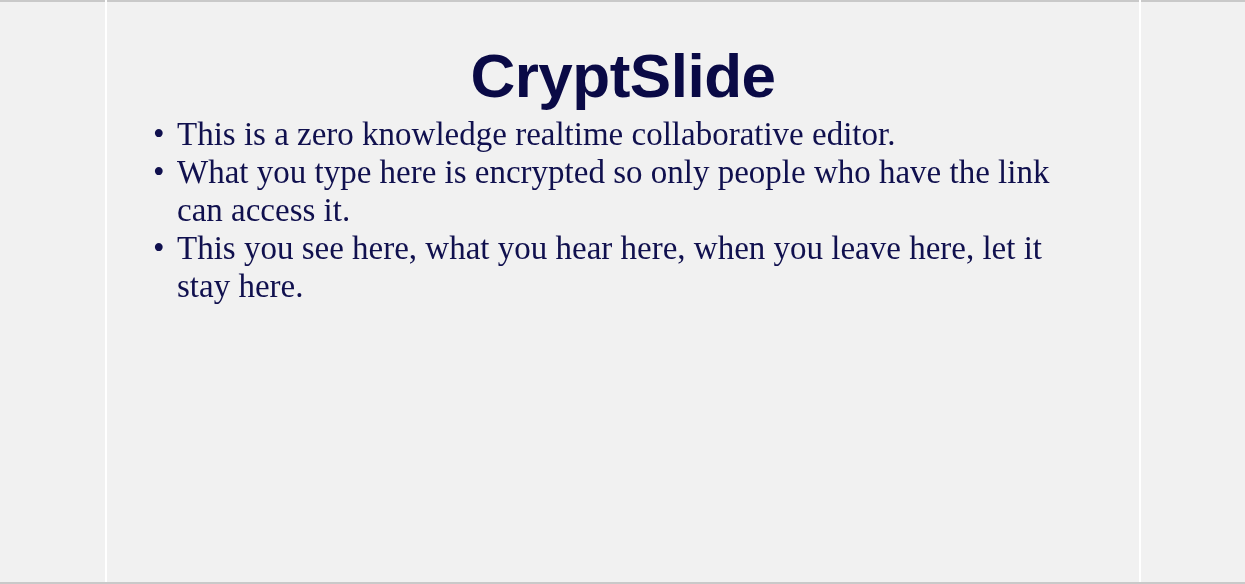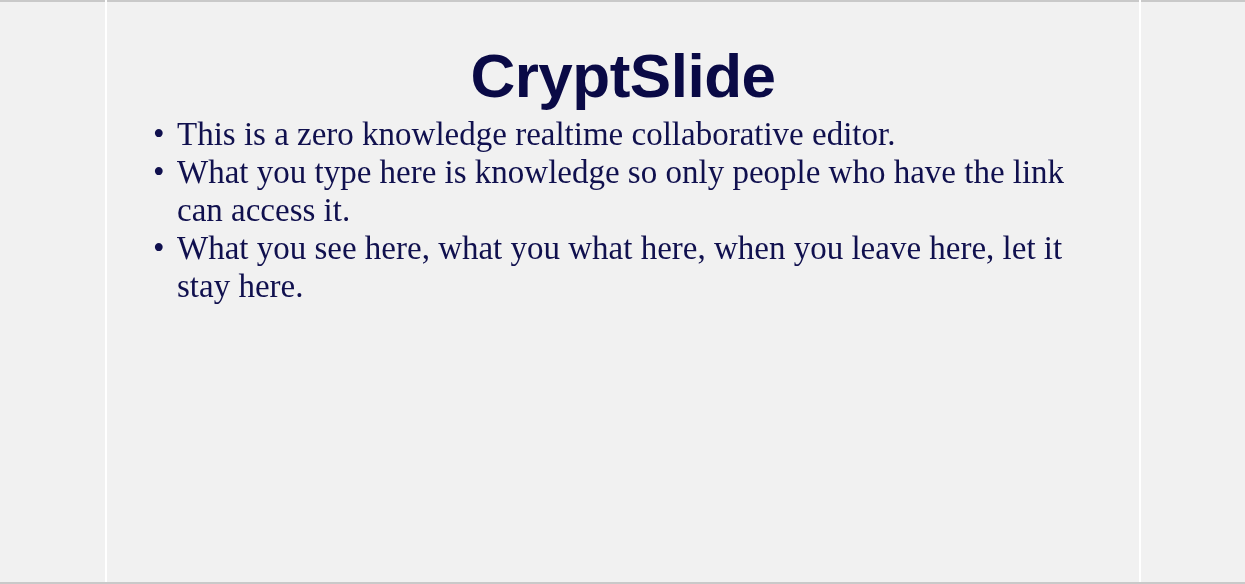--- a/index.html
+++ b/index.html
@@ -134,22 +134,22 @@
   <div class="divider divider-left"></div>
   <div class="divider divider-right"></div>
 
   <div class="slide-canvas">
 
     <h1 class="slide-title">CryptSlide</h1>
 
     <div class="slide-body">
       <ul class="bullet-list">
         <li>This is a zero knowledge realtime collaborative editor.</li>
-        <li>What you type here is knowledge so only people who have the link can access it.</li>
-        <li>What you see here, what you what here, when you leave here, let it stay here.</li>
+        <li>What you type here is encrypted so only people who have the link can access it.</li>
+        <li>This you see here, what you hear here, when you leave here, let it stay here.</li>
       </ul>
     </div>
 
   </div>
 
   <div class="rule-bottom"></div>
 
 </div>
 
 </body></html>

